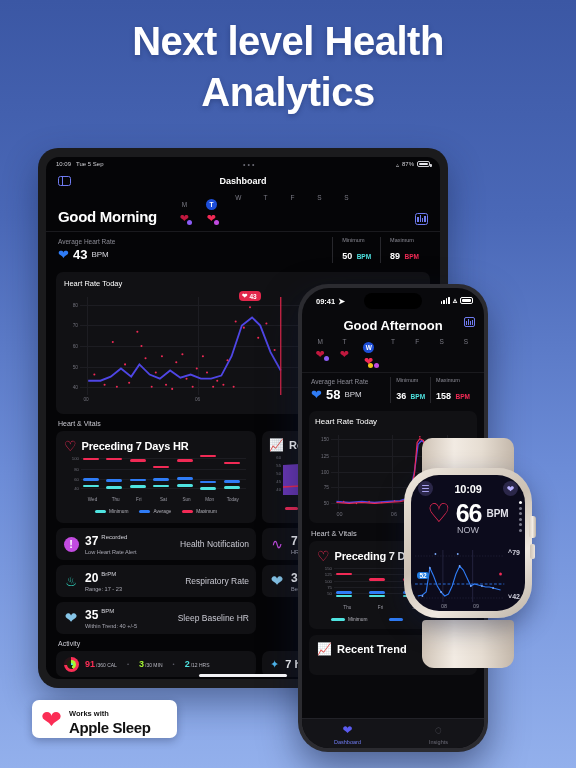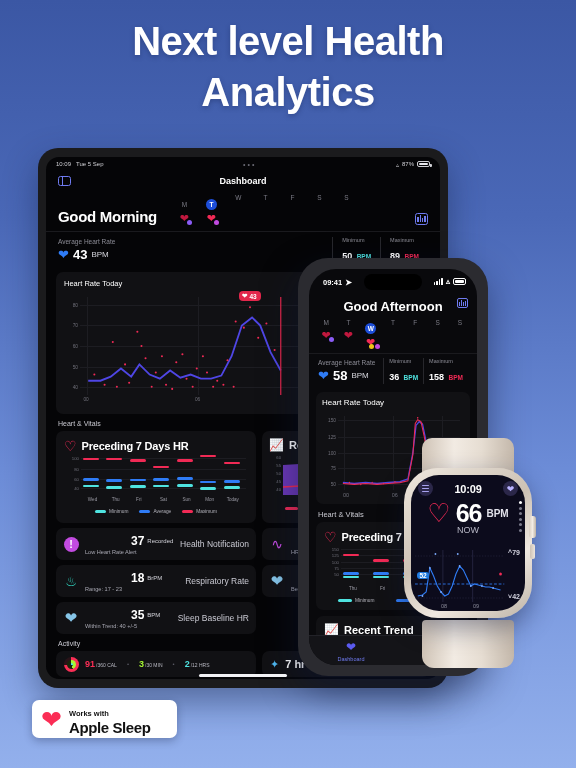--- a/index.html
+++ b/index.html
@@ -122,43 +122,43 @@
   .trend-head { display:flex; align-items:center; gap:5px; margin-bottom:3px;}
   .trend-title { font-size:11px; font-weight:600;}
   .trend-body { position:relative; height:48px;}
   .trend-y { position:absolute; left:0; top:0; bottom:8px; width:12px;}
   .trend-y span { position:absolute; right:0; font-size:4.2px; color:#6f6f79; transform:translateY(-50%);}
 
   .stat-card { display:flex; align-items:center; padding: 5px 7px; height: 32px; gap:6px;}
   .stat-icon { width:16px; height:16px; flex:none; display:flex; align-items:center; justify-content:center;}
   .circ { width:15px; height:15px; border-radius:50%; background:#c24be0; color:#fff; font-size:11px; font-weight:bold; display:flex; align-items:center; justify-content:center; line-height:1;}
   .stat-mid { flex:1; }
-  .stat-l1 { display:flex; align-items:center; gap:3px;margin-left:46px;}
+  .stat-l1 { display:flex; align-items:flex-start; gap:3px;}
   .stat-num { font-size:12px; font-weight:bold;}
   .stat-unit { font-size:6px; color:#d2d2d9;}
   .stat-sub { font-size:5.6px; color:#a8a8b2; margin-top:1px;}
   .stat-name { font-size:8.5px; color:#c9c9d2; }
 
   .act-card { display:flex; align-items:center; gap:6px; padding: 5px 8px; height:26px;}
   .rings { width:15px; height:15px; border-radius:50%;
      background: conic-gradient(#fa2e55 0 75%, #2a1218 75% 100%);
      position:relative; flex:none;}
   .rings::after{content:""; position:absolute; inset:3px; border-radius:50%;
      background: conic-gradient(#a6f632 0 45%, #16260a 45% 100%);}
   .rings::before{content:""; position:absolute; inset:6px; border-radius:50%; z-index:2;
      background: conic-gradient(#4fe3e0 0 30%, #0d2626 30% 100%);}
   .act-item { display:flex; align-items:baseline; gap:1px;}
   .act-n { font-size:9px; font-weight:bold;}
   .act-u { font-size:5px; color:#b8b8c2;}
   .act-sep { color:#5b5b66; font-size:6px; margin: 0 4px;}
 
   
   .iphone {
-    position:absolute; left:298px; top:258px; width:190px; height:418px;
-    background:#2b2b30; border-radius:30px; padding:11px;
+    position:absolute; left:298px; top:284px; width:190px; height:468px;
+    background:#2b2b30; border-radius:30px; padding:4px;
     box-shadow: 0 16px 36px rgba(12,22,55,.5);
   }
   .iphone-in { width:100%; height:100%; background:#09090c; border-radius:27px; overflow:hidden; position:relative; color:#fff;}
   .notch { position:absolute; top:5px; left:50%; transform:translateX(-50%); width:58px; height:16px; background:#000; border-radius:10px; z-index:5;}
   .ip-status { height:26px; display:flex; align-items:center; padding:0 14px; font-size:7.5px; font-weight:600; position:relative; z-index:6;}
   .ip-right { position:absolute; right:11px; top:8px; display:flex; align-items:center; gap:3px;}
   .bars-sig { display:flex; align-items:flex-end; gap:1px; height:7px;}
   .bars-sig i { width:1.6px; background:#fff; border-radius:.5px;}
   .batt2 { width:13px; height:6.5px; border:1px solid #fff; border-radius:2px; position:relative;}
   .batt2::after{content:""; position:absolute; inset:1px; background:#fff; border-radius:1px;}
@@ -492,21 +492,21 @@
           </div>
           <div class="stat-name">Health Notification</div>
         </div>
 
         <div class="card stat-card">
           <div class="stat-icon">
               <span style="color:#2fd6c0;font-size:13px">♨</span>
             </div>
           <div class="stat-mid">
             <div class="stat-l1">
-                <span class="stat-num">18</span>
+                <span class="stat-num">20</span>
                 <span class="stat-unit">BrPM</span>
               </div>
             <div class="stat-sub">Range: 17 - 23</div>
           </div>
           <div class="stat-name">Respiratory Rate</div>
         </div>
 
         <div class="card stat-card">
           <div class="stat-icon">
               <span style="color:#86c5e8;font-size:15px">❤</span>

